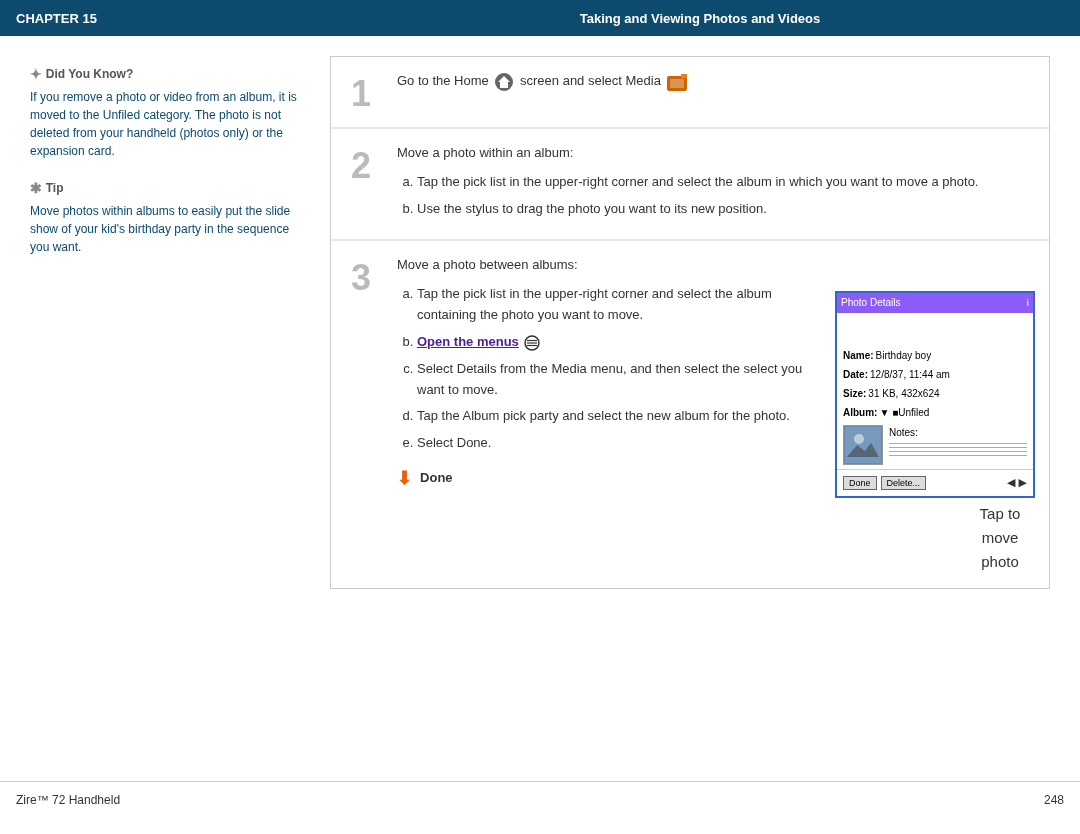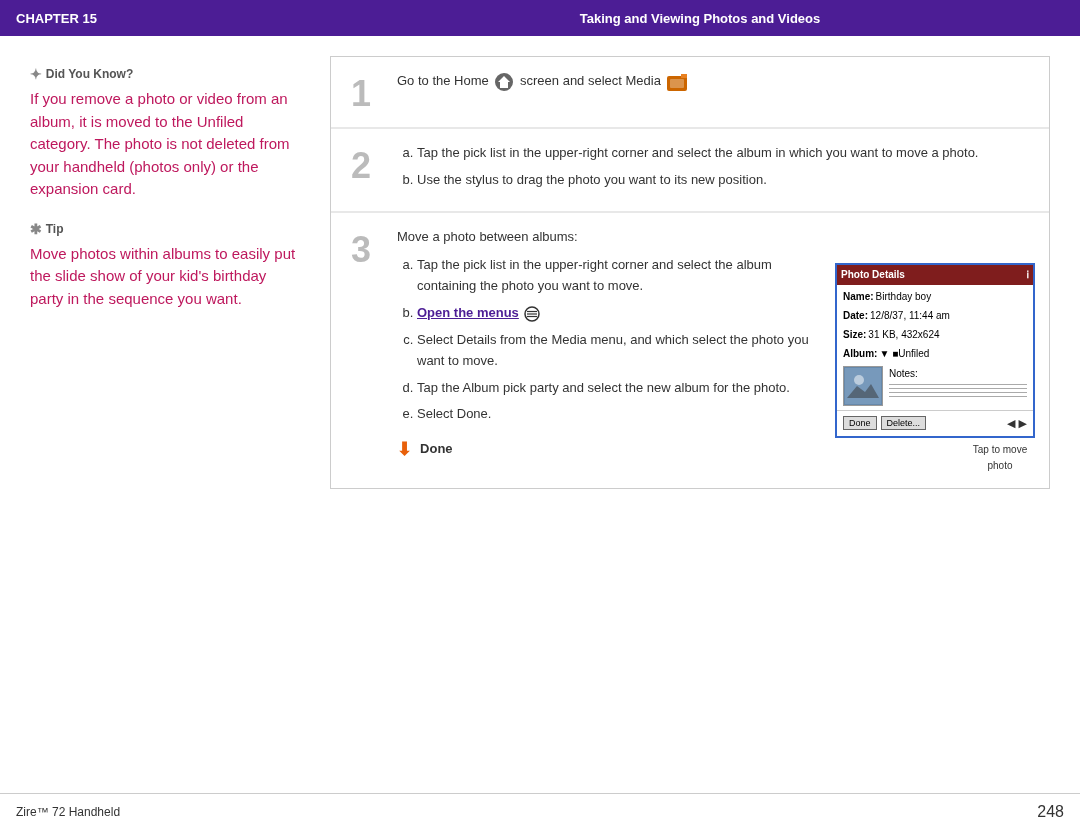--- a/index.html
+++ b/index.html
@@ -6,21 +6,21 @@
     body {
       width: 1080px;
       height: 834px;
       font-family: Arial, Helvetica, sans-serif;
       background: #fff;
       overflow: hidden;
     }
 
     
     .header {
-      background: #4c1d95;
+      background: #0c4a6e;
       display: flex;
       align-items: center;
       height: 36px;
       padding: 0 16px;
     }
     .header-chapter {
       color: #fff;
       font-weight: bold;
       font-size: 13px;
       width: 320px;
@@ -29,36 +29,36 @@
       color: #fff;
       font-weight: bold;
       font-size: 13px;
       flex: 1;
       text-align: center;
     }
 
     
     .footer {
       position: absolute;
-      bottom: 4px;
+      bottom: 16px;
       left: 0;
       right: 0;
       height: 32px;
       border-top: 1px solid #ccc;
       display: flex;
       align-items: center;
       justify-content: space-between;
       padding: 18px 16px;
     }
     .footer-brand {
       font-size: 12px;
       color: #333;
     }
     .footer-page {
-      font-size: 16px;
+      font-size: 12px;
       color: #333;
     }
 
     
     .main {
       display: flex;
       position: absolute;
       top: 36px;
       bottom: 32px;
       left: 0;
@@ -81,22 +81,22 @@
       margin-bottom: 6px;
       display: flex;
       align-items: center;
       gap: 4px;
     }
     .sidebar-heading .icon-prefix {
       font-size: 14px;
       color: #888;
     }
     .sidebar-text {
-      font-size: 15px;
-      color: #be185d;
+      font-size: 12px;
+      color: #0c4a6e;
       line-height: 1.5;
     }
 
     
     .content {
       flex: 1;
       padding: 20px 30px 20px 10px;
       overflow: hidden;
     }
     .page-title {
@@ -185,34 +185,35 @@
     .photo-dialog {
       border: 2px solid #3366cc;
       background: #fff;
       width: 200px;
       font-size: 10px;
       flex-shrink: 0;
       margin-left: 10px;
       margin-top: 6px;
     }
     .photo-dialog-header {
-      background: #7f1d1d;
+      background: #8b5cf6;
       color: #fff;
       text-align: center;
-      font-weight: bold;
+      font-weight: normal;
       font-size: 10px;
       padding: 2px 4px;
       display: flex;
       justify-content: space-between;
       align-items: center;
     }
     .photo-dialog-body {
       padding: 4px 6px;
       font-size: 10px;
       color: #000;
+      margin-top: 31px;
     }
     .photo-dialog-body .field {
       margin-bottom: 3px;
       display: flex;
       gap: 2px;
     }
     .photo-dialog-body .field-label {
       font-weight: bold;
     }
     .photo-dialog-row {
@@ -273,21 +274,21 @@
       flex: 1;
     }
     .step3-side {
       display: flex;
       flex-direction: column;
       align-items: flex-end;
       gap: 4px;
       margin-top: 30px;
     }
     .tap-label {
-      font-size: 10px;
+      font-size: 15px;
       color: #333;
       text-align: center;
       max-width: 70px;
     }
   </style>
 </head>
 <body>
 
 <div class="header">
   <div class="header-chapter">CHAPTER 15</div>
@@ -336,20 +337,21 @@
                 <rect x="3" y="7" width="14" height="9" rx="1" fill="#fff" opacity="0.3"></rect>
               </svg>
             </span>
           </p>
         </div>
       </div>
 
       <div class="step">
         <div class="step-number">2</div>
         <div class="step-content">
+          <p>Move a photo within an album:</p>
           <ol>
             <li>Tap the pick list in the upper-right corner and select the album in which you want to move a photo.</li>
             <li>Use the stylus to drag the photo you want to its new position.</li>
           </ol>
         </div>
       </div>
 
       <div class="step">
         <div class="step-number">3</div>
         <div class="step-content">
@@ -362,21 +364,21 @@
                   <span class="bold-link">Open the menus</span>
                   <span class="inline-icon">
                     <svg width="16" height="16" viewBox="0 0 16 16" style="vertical-align:middle;">
                       <circle cx="8" cy="8" r="7" fill="none" stroke="#333" stroke-width="1.5"></circle>
                       <line x1="3" y1="5.5" x2="13" y2="5.5" stroke="#333" stroke-width="1.2"></line>
                       <line x1="3" y1="8" x2="13" y2="8" stroke="#333" stroke-width="1.2"></line>
                       <line x1="3" y1="10.5" x2="13" y2="10.5" stroke="#333" stroke-width="1.2"></line>
                     </svg>
                   </span>
                 </li>
-                <li>Select Details from the Media menu, and which select the photo you want to move.</li>
+                <li>Select Details from the Media menu, and then select the select you want to move.</li>
                 <li>Tap the Album pick party and select the new album for the photo.</li>
                 <li>Select Done.</li>
               </ol>
               <div class="done-section">
                 <span class="done-arrow">⬇</span>
                 <span>Done</span>
               </div>
             </div>
 
             <div class="step3-side">

